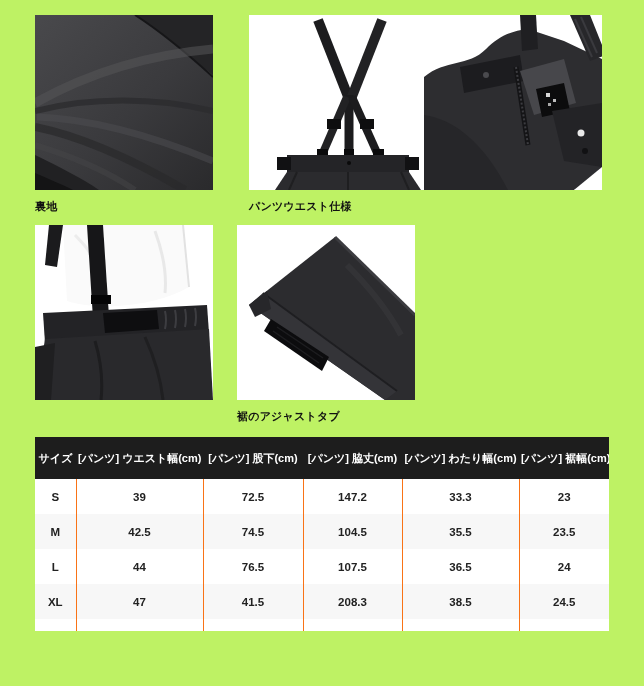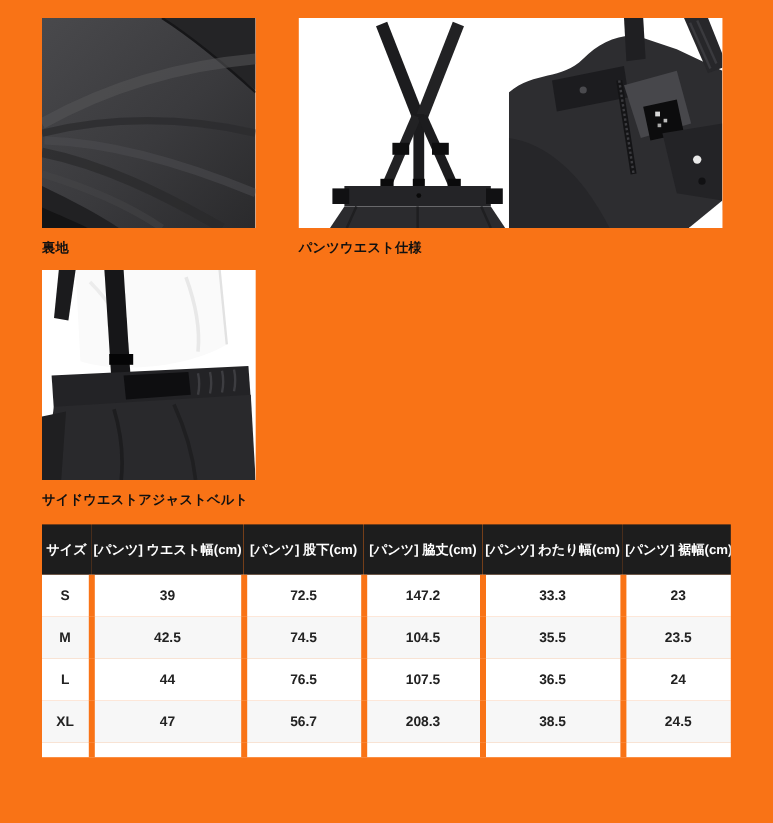--- a/index.html
+++ b/index.html
@@ -1,19 +1,19 @@
 <!DOCTYPE html>
 <html><head>
 <meta charset="utf-8">
 <style>
   * { margin:0; padding:0; box-sizing:border-box; }
   html,body { background:#ffffff; }
   .page {
     position:relative; width:644px; height:686px;
-    background:#f97316; overflow:hidden;
+    background:#bef264; overflow:hidden;
     font-family:"Liberation Sans","DejaVu Sans",sans-serif;
     color:#1a1a1a;
   }
   .fig { position:absolute; width:178px; }
   .fig-img { width:178px; height:175px; overflow:hidden; background:#fff; }
   .fig-img svg { display:block; width:178px; height:175px; }
   .fig-caption {
     margin-top:9px; font-size:11px; font-weight:bold; color:#111;
     letter-spacing:0.2px; white-space:nowrap;
   }
@@ -25,21 +25,21 @@
 
   .size-table-wrap { position:absolute; left:35px; top:437px; width:574px; }
   table.size-table { width:574px; border-collapse:collapse; table-layout:fixed; }
   .size-table thead th {
     background:#1d1d1d; color:#ffffff; font-size:11px; font-weight:bold;
     height:42px; text-align:center; padding:0 2px; white-space:nowrap; overflow:hidden;
   }
   .size-table tbody td {
     height:35px; text-align:center; vertical-align:middle;
     font-size:11.5px; font-weight:bold; color:#222222;
-    border-left:5px solid #f97316;
+    border-left:1px solid #f97316;
   }
   .size-table tbody td:first-child { border-left:none; }
   .size-table tbody tr:nth-child(even) td { background:#f7f7f7; }
   .size-table tbody tr:nth-child(odd)  td { background:#ffffff; }
   .size-table tbody tr.sliver-row td { height:12px; background:#ffffff; }
 </style>
 </head>
 <body>
 
 <div class="page">
@@ -159,23 +159,45 @@
         <path d="M140,85 q2,9 0,18" stroke="#3d3d41" stroke-width="2" fill="none"></path>
         <path d="M150,84 q2,9 0,18" stroke="#3d3d41" stroke-width="2" fill="none"></path>
         <path d="M160,83 q2,9 0,18" stroke="#3d3d41" stroke-width="2" fill="none"></path>
 
         <path d="M10,114 L174,104 L178,175 L0,175 Z" fill="#29292c"></path>
         <path d="M60,116 C66,136 68,156 66,175" stroke="#1d1d1f" stroke-width="3" fill="none"></path>
         <path d="M110,112 C120,134 126,156 128,175" stroke="#1f1f21" stroke-width="3" fill="none"></path>
         <path d="M0,122 L20,118 L16,175 L0,175 Z" fill="#1f1f21"></path>
       </svg>
     </div>
-    <figcaption class="fig-caption">サイドウエストアジャストベルト</figcaption>
-  </figure>
-
+  </figure>
+
+  <figure class="fig" id="fig-hemtab">
+    <div class="fig-img">
+      <svg viewBox="0 0 178 175">
+        <rect width="178" height="175" fill="#ffffff"></rect>
+
+        <polygon points="12,80 98,12 178,90 178,175 148,175" fill="#2c2c2f"></polygon>
+
+        <path d="M98,12 L178,90" stroke="#3c3c40" stroke-width="3" fill="none"></path>
+
+        <polygon points="12,80 26,68 160,166 148,175" fill="#343438"></polygon>
+        <path d="M26,68 L160,166" stroke="#1e1e21" stroke-width="2" fill="none"></path>
+
+        <polygon points="12,80 30,66 34,84 18,92" fill="#27272a"></polygon>
+
+        <polygon points="34,94 92,132 85,146 27,106" fill="#0c0c0e"></polygon>
+        <line x1="40" y1="102" x2="86" y2="133" stroke="#1d1d20" stroke-width="1.5"></line>
+        <line x1="36" y1="106" x2="82" y2="138" stroke="#1d1d20" stroke-width="1.5"></line>
+
+        <path d="M110,40 C130,60 150,84 164,110" stroke="#38383c" stroke-width="6" fill="none" opacity="0.6"></path>
+      </svg>
+    </div>
+    <figcaption class="fig-caption">裾のアジャストタブ</figcaption>
+  </figure>
 
   <div class="size-table-wrap">
     <table class="size-table">
       <colgroup>
         <col style="width:41px">
           <col style="width:127px">
           <col style="width:100px">
         <col style="width:99px">
           <col style="width:117px">
           <col style="width:90px">
@@ -211,21 +233,21 @@
           <td>L</td>
           <td>44</td>
           <td>76.5</td>
           <td>107.5</td>
           <td>36.5</td>
           <td>24</td>
         </tr>
         <tr>
           <td>XL</td>
           <td>47</td>
-          <td>56.7</td>
+          <td>41.5</td>
           <td>208.3</td>
           <td>38.5</td>
           <td>24.5</td>
         </tr>
         <tr class="sliver-row">
           <td></td>
             <td></td>
           <td></td>
             <td></td>
           <td></td>

